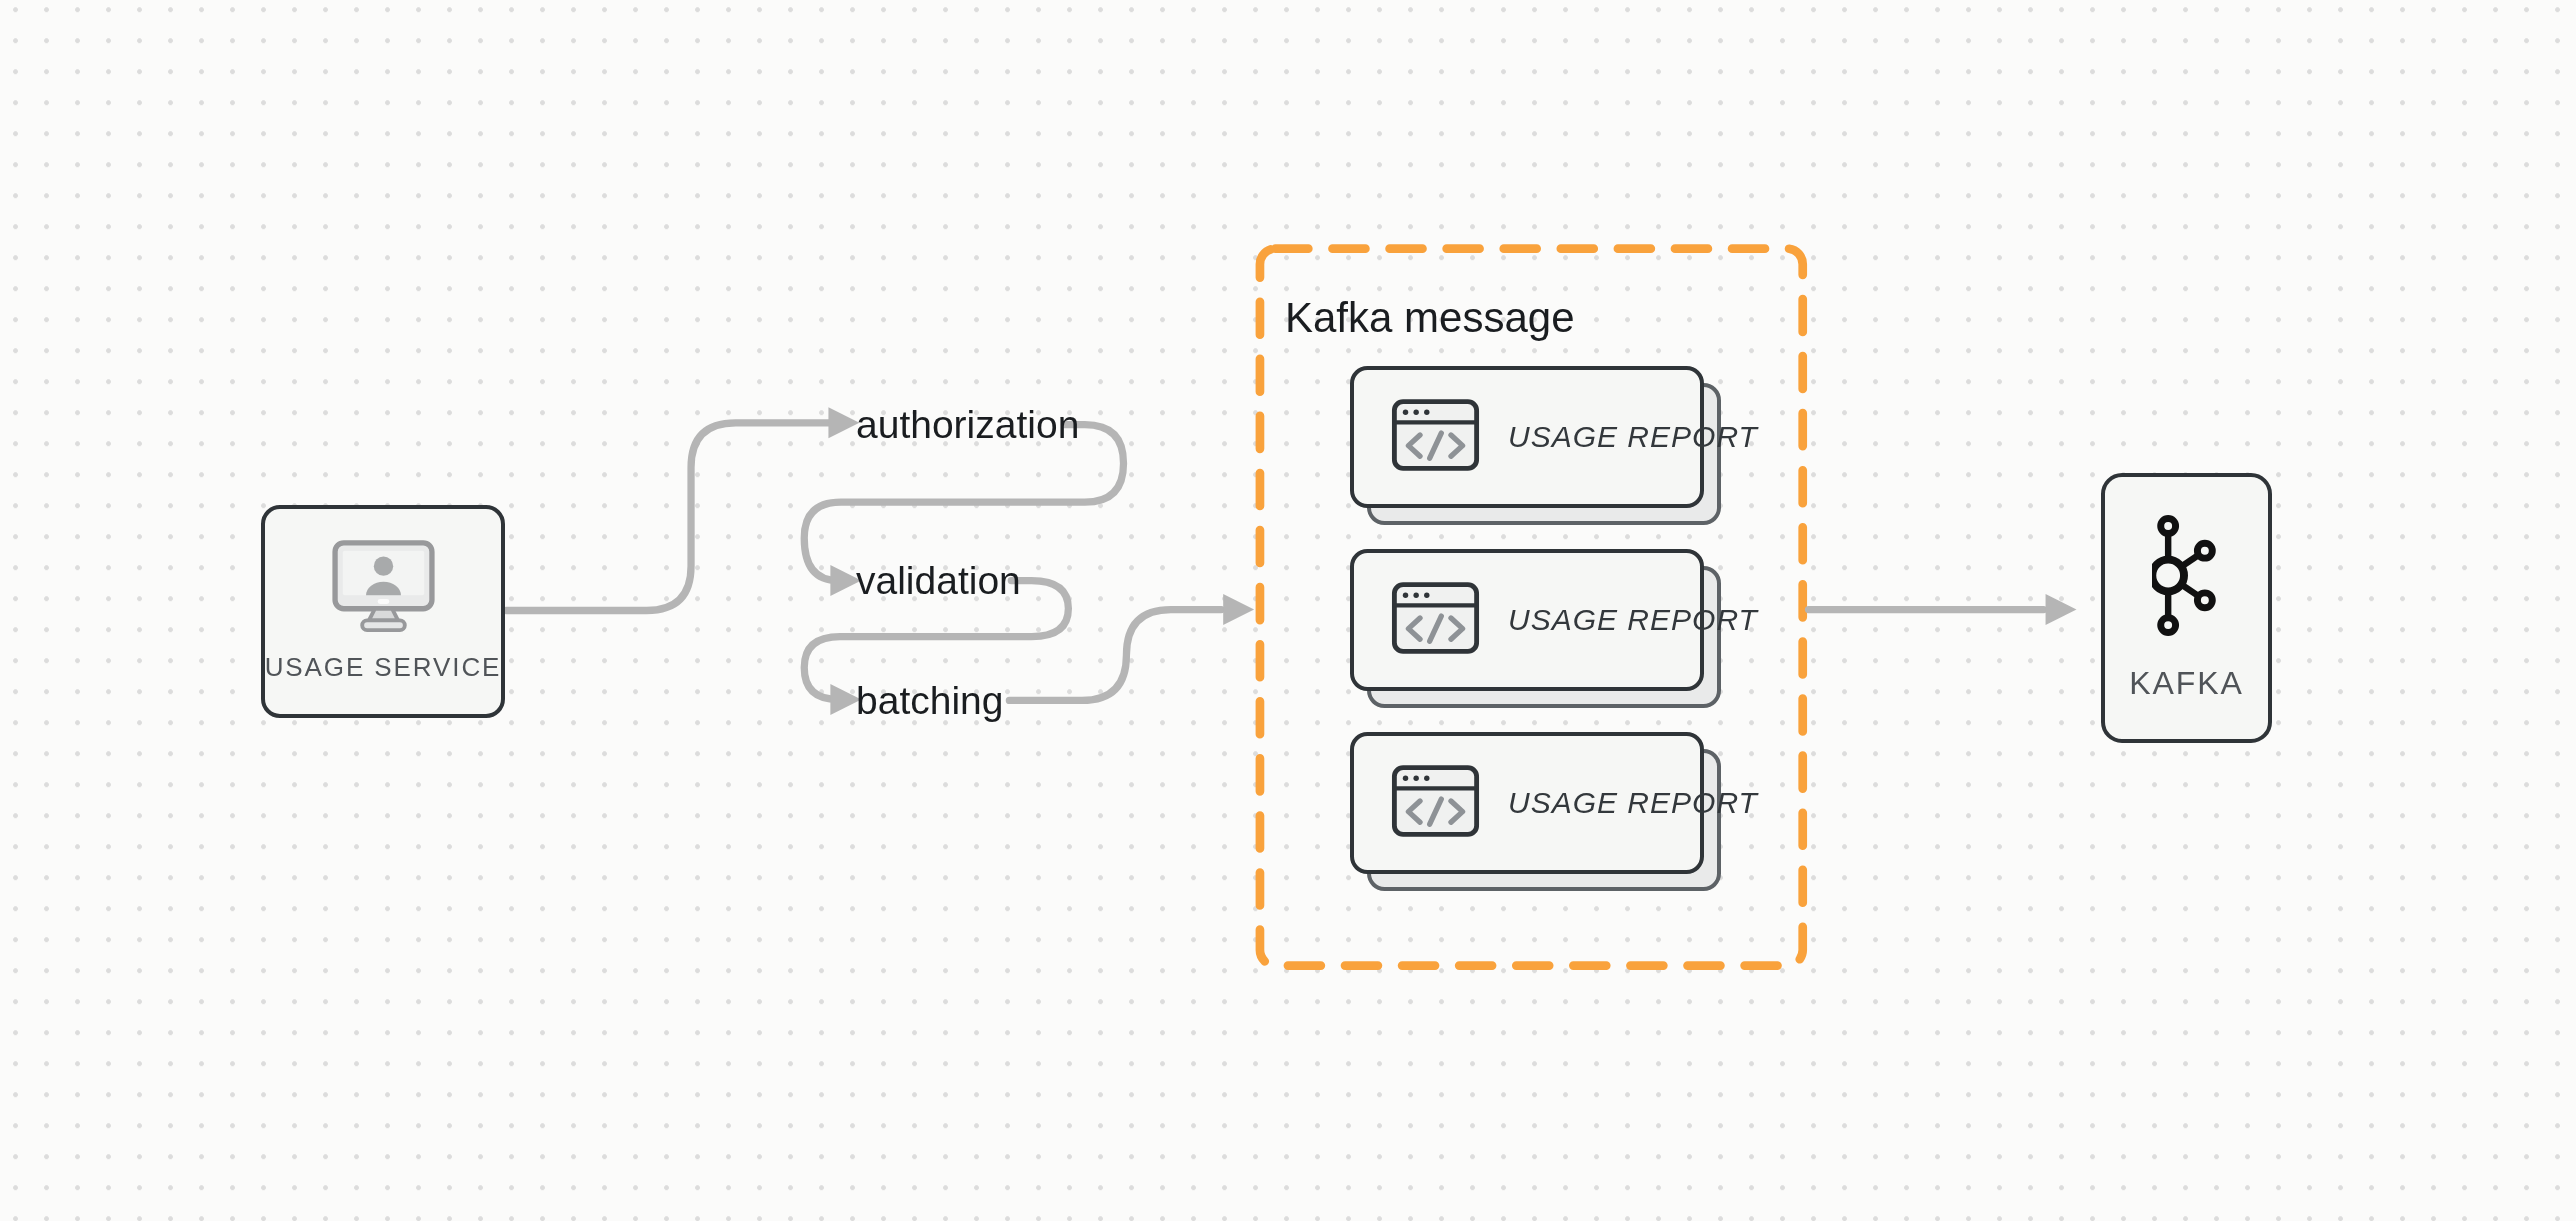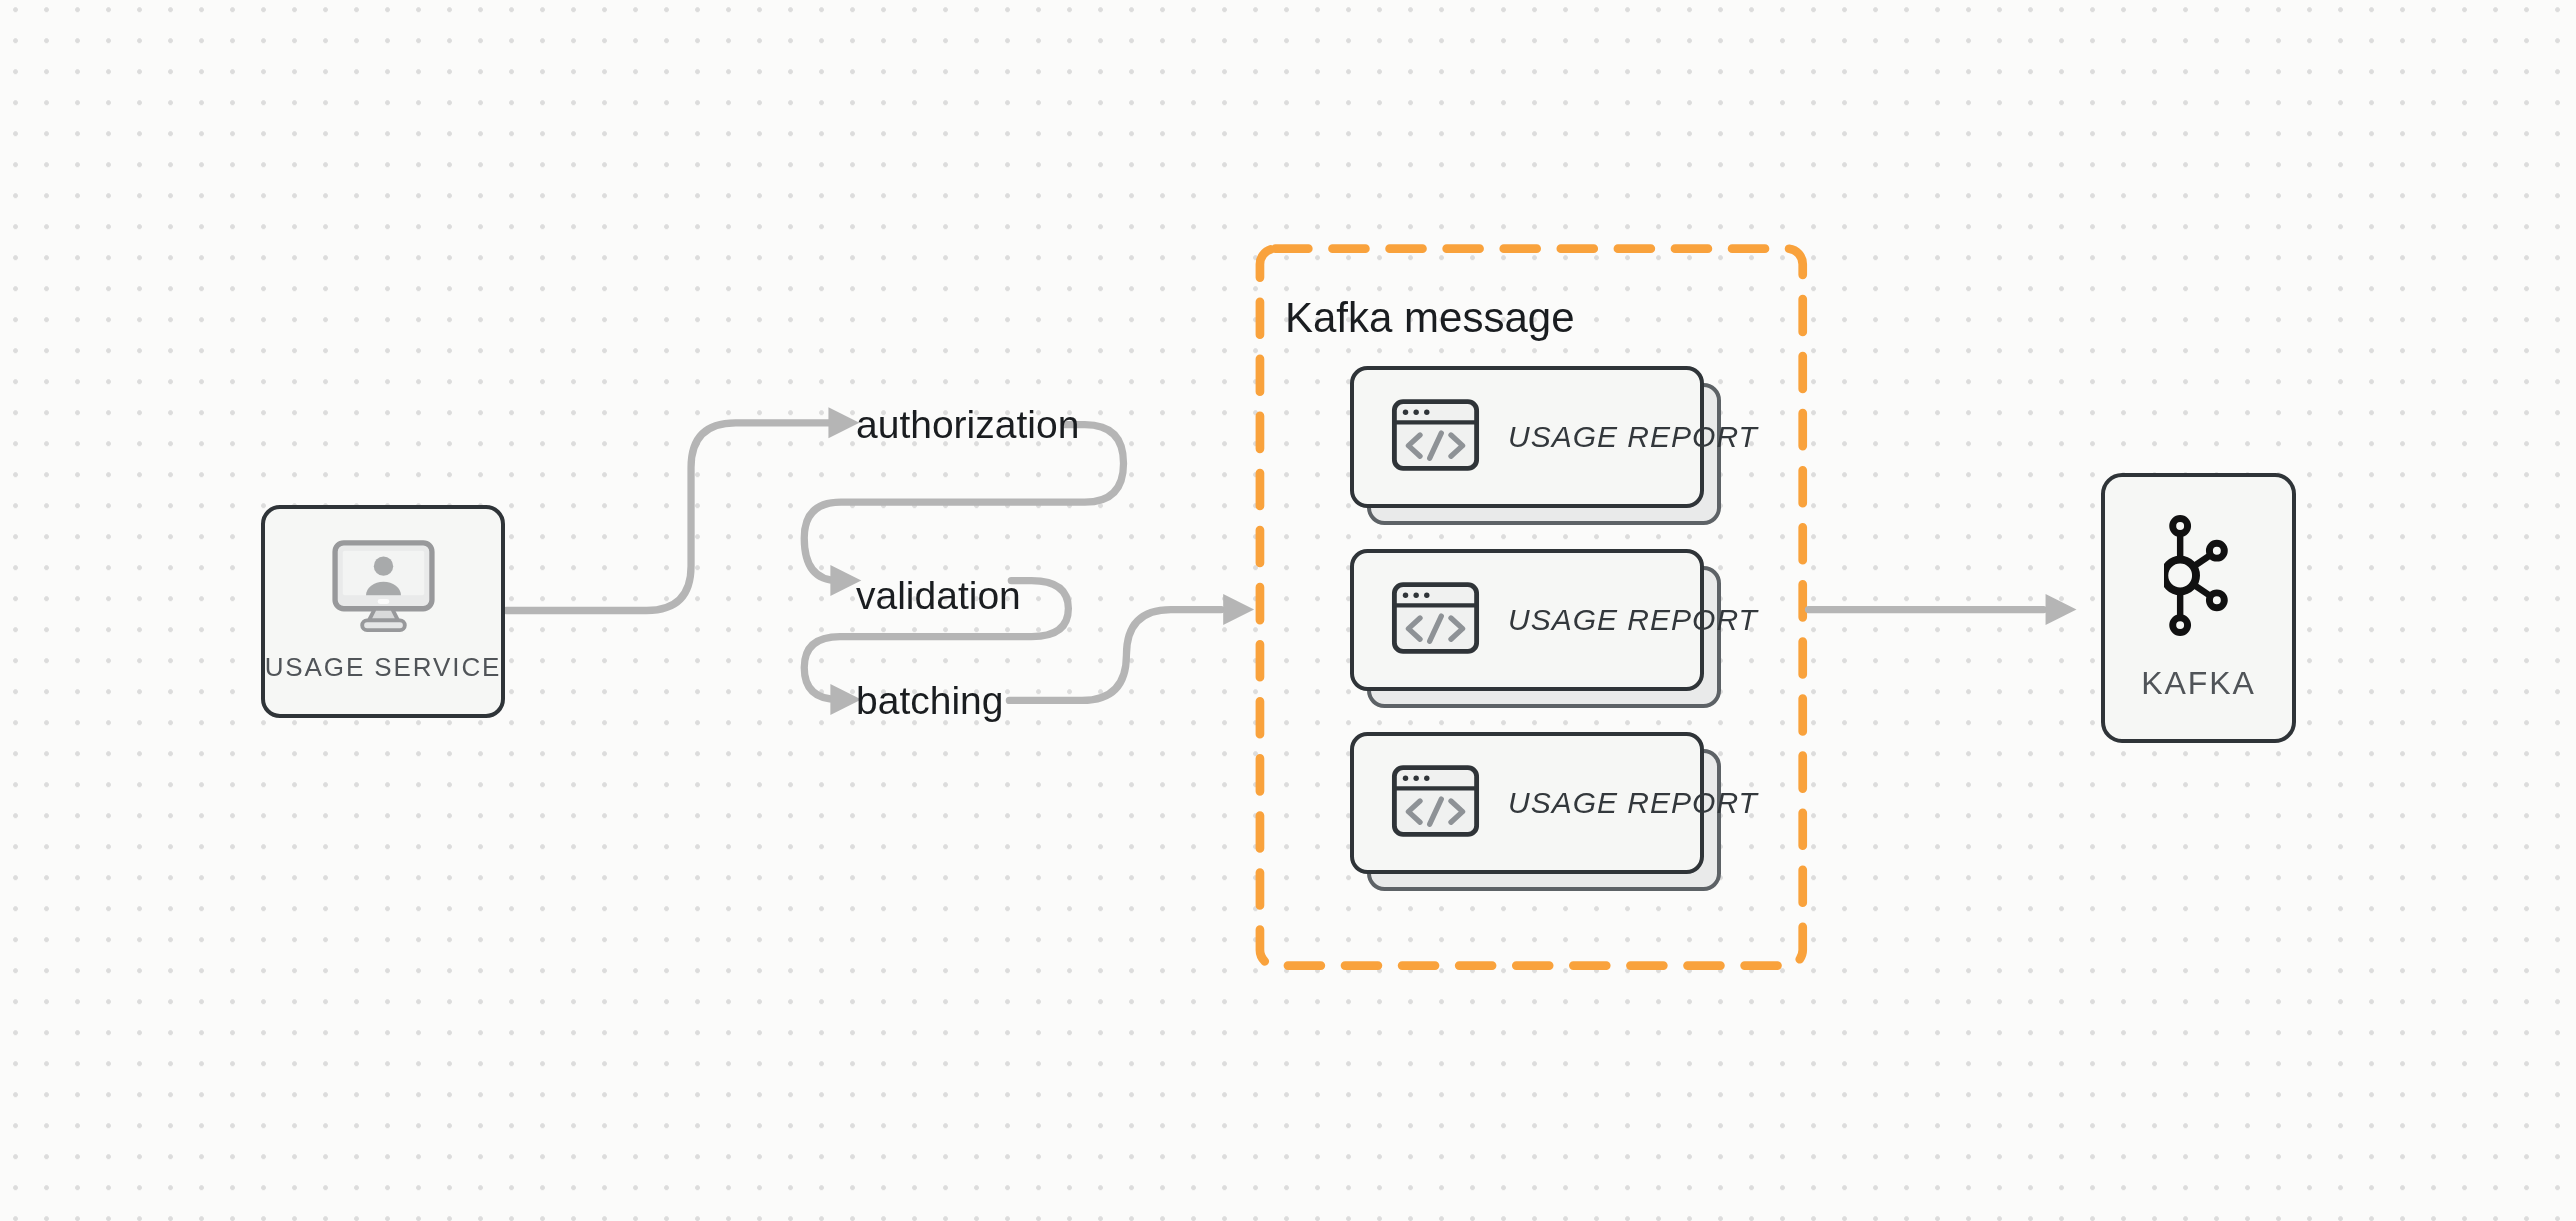--- a/index.html
+++ b/index.html
@@ -20,34 +20,34 @@
 
   
   .node {
     position:absolute; box-sizing:border-box;
     background: var(--node-fill, #f6f7f5);
     border:4.8px solid var(--border-dark, #2f3438);
     border-radius:19px;
     display:flex; flex-direction:column; align-items:center; justify-content:center;
   }
   .node-usage-service { left:261px; top:505px; width:244px; height:213px; }
-  .node-kafka { left:2101px; top:473px; width:195px; height:270px; border-radius:21px; }
+  .node-kafka { left:2101px; top:473px; width:171px; height:270px; border-radius:21px; }
   .node-label {
     color: var(--text-muted, #505458);
     letter-spacing:1.9px; font-size:26px; margin-top:15.5px; white-space:nowrap;
   }
   .node-kafka .node-label { font-size:32px; margin-top:23px; }
 
   
   .step-label {
     position:absolute; left:856px; transform:translateY(-50%);
     font-size:39px; font-weight:400; color: var(--text-dark, #1a1d20); white-space:nowrap;
   }
   .step-authorization { top:425px; }
-  .step-validation { top:581px;margin-top:15px; }
+  .step-validation { top:581px; }
   .step-batching { top:701px; }
 
   
   .group-title {
     position:absolute; left:1285px; top:294px;
     font-size:42px; font-weight:500; color: var(--text-dark, #1a1d20); white-space:nowrap;
   }
   .card { position:absolute; left:1350px; width:354px; height:142px; }
   .card-1 { top:366px; } .card-2 { top:549px; } .card-3 { top:732px; }
   .card-back {

